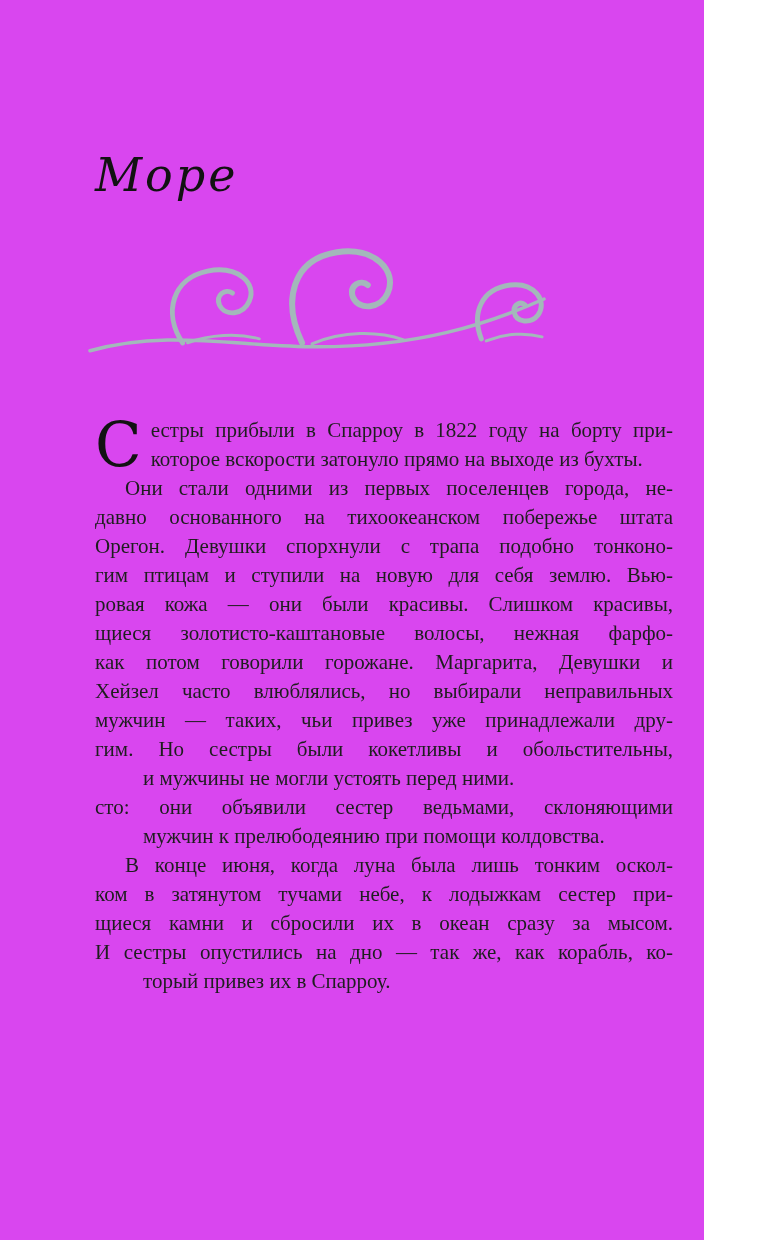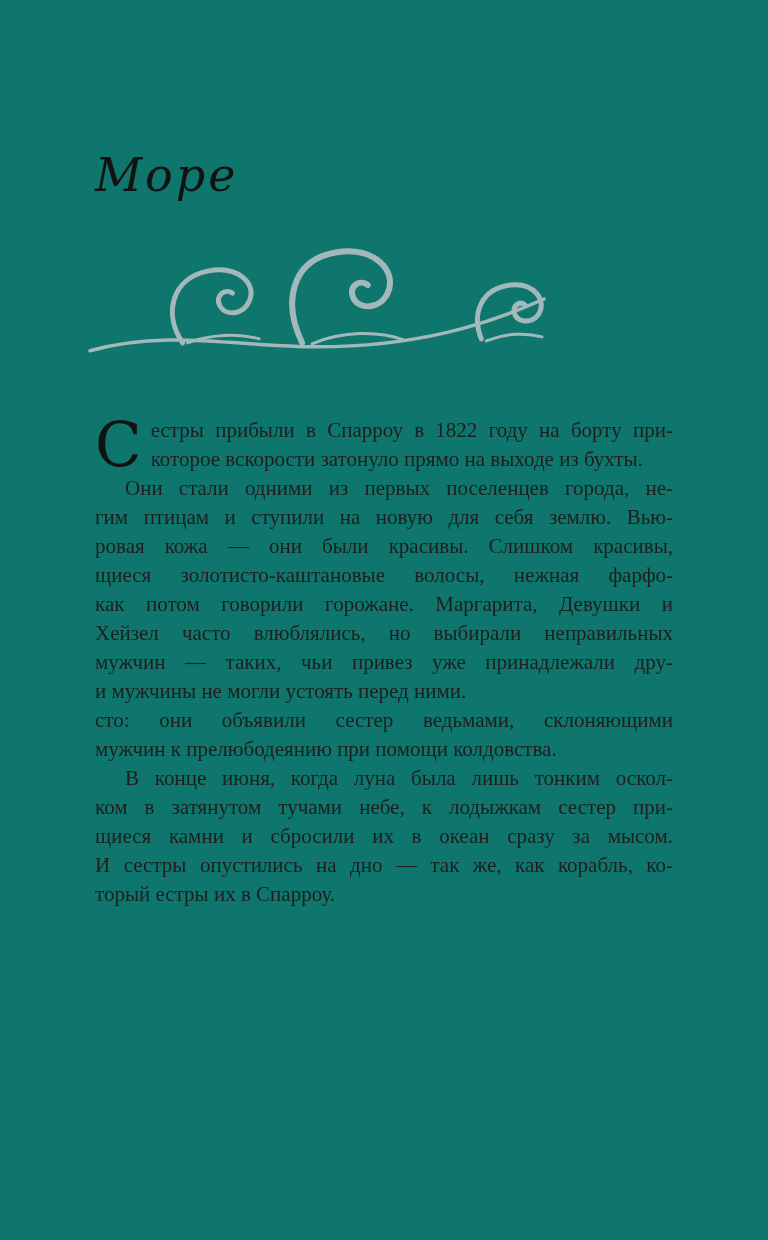--- a/index.html
+++ b/index.html
@@ -2,23 +2,23 @@
 <html><head>
 <meta charset="utf-8">
 <style>
   html, body {
     margin: 0;
     padding: 0;
     background: #ffffff;
   }
   .page {
     position: relative;
-    width: 768px;
+    width: 704px;
     height: 1240px;
-    background: #0f766e;
+    background: #d946ef;
     font-family: "Liberation Serif", serif;
     color: #1e1e1e;
     overflow: hidden;
   }
   .chapter-title {
     position: absolute;
     left: 95px;
     top: 148px;
     margin: 0;
     font-family: "DejaVu Serif", serif;
@@ -51,20 +51,21 @@
   .para {
     margin: 0;
   }
   .line {
     text-align: justify;
     text-align-last: justify;
     white-space: normal;
   }
   .line.last {
     text-align-last: left;
+    margin-left: 48px;
   }
   .para.indent .line.first {
     text-indent: 30px;
   }
   .drop-cap {
     float: left;
     font-family: "DejaVu Serif", serif;
     font-size: 61px;
     line-height: 56px;
     height: 56px;
@@ -98,36 +99,39 @@
   <div class="body-text">
 
     <div class="para">
       <span class="drop-cap">С</span>
       <div class="line first">естры прибыли в Спарроу в 1822 году на борту при-</div>
       <div class="line last">которое вскорости затонуло прямо на выходе из бухты.</div>
     </div>
 
     <div class="para indent">
       <div class="line first">Они стали одними из первых поселенцев города, не-</div>
+      <div class="line">давно основанного на тихоокеанском побережье штата</div>
+      <div class="line">Орегон. Девушки спорхнули с трапа подобно тонконо-</div>
       <div class="line">гим птицам и ступили на новую для себя землю. Вью-</div>
       <div class="line">ровая кожа — они были красивы. Слишком красивы,</div>
       <div class="line">щиеся золотисто-каштановые волосы, нежная фарфо-</div>
       <div class="line">как потом говорили горожане. Маргарита, Девушки и</div>
       <div class="line">Хейзел часто влюблялись, но выбирали неправильных</div>
       <div class="line">мужчин — таких, чьи привез уже принадлежали дру-</div>
+      <div class="line">гим. Но сестры были кокетливы и обольстительны,</div>
       <div class="line last">и мужчины не могли устоять перед ними.</div>
     </div>
 
     <div class="para indent">
       <div class="line">сто: они объявили сестер ведьмами, склоняющими</div>
       <div class="line last">мужчин к прелюбодеянию при помощи колдовства.</div>
     </div>
 
     <div class="para indent">
       <div class="line first">В конце июня, когда луна была лишь тонким оскол-</div>
       <div class="line">ком в затянутом тучами небе, к лодыжкам сестер при-</div>
       <div class="line">щиеся камни и сбросили их в океан сразу за мысом.</div>
       <div class="line">И сестры опустились на дно — так же, как корабль, ко-</div>
-      <div class="line last">торый естры их в Спарроу.</div>
+      <div class="line last">торый привез их в Спарроу.</div>
     </div>
 
   </div>
 </div>
 
 </body></html>

